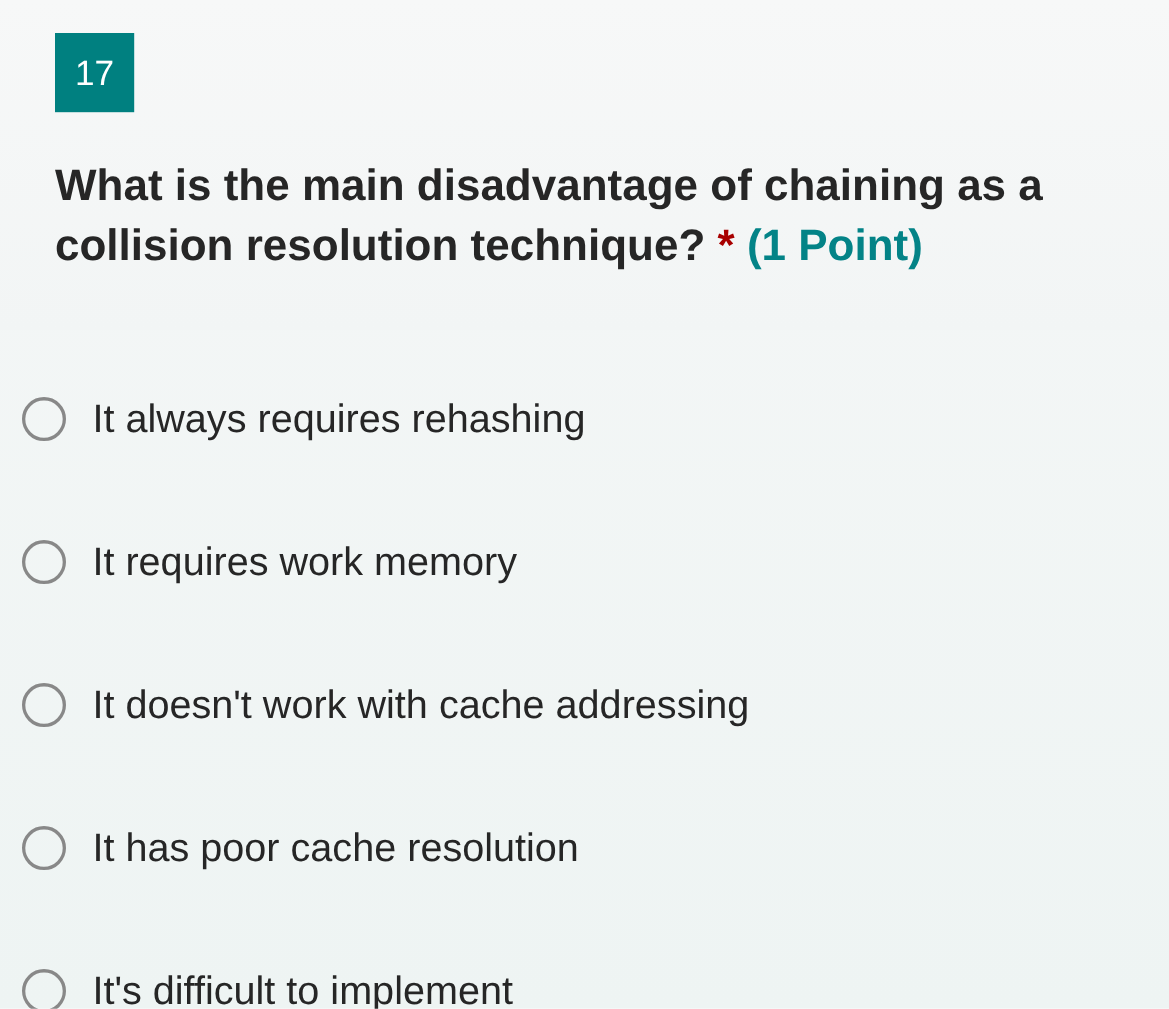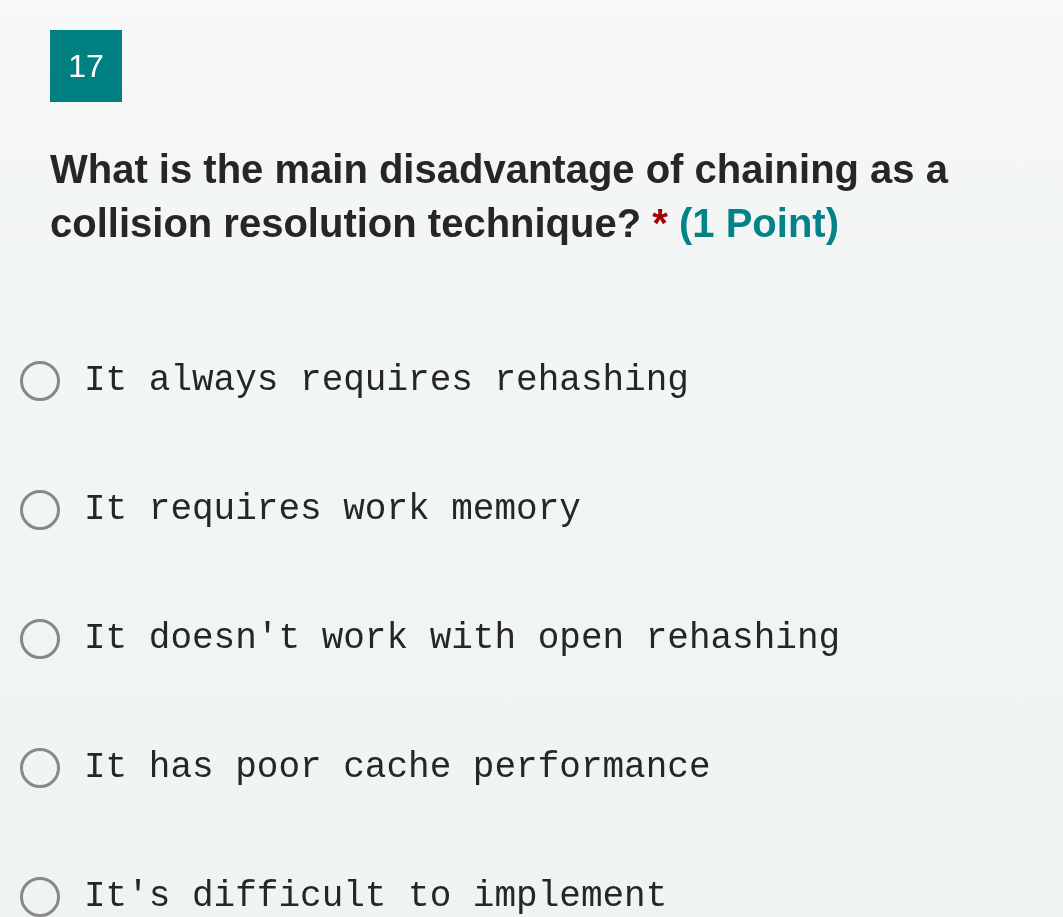--- a/index.html
+++ b/index.html
@@ -43,21 +43,20 @@
       color: #038387;
     }
     .options-container {
       padding: 60px 20px 0 20px;
     }
     .option-row {
       display: flex;
       align-items: center;
       margin-bottom: 88px;
       cursor: pointer;
-      font-family: Liberation Mono, monospace;
     }
     .radio-circle {
       flex-shrink: 0;
       width: 40px;
       height: 40px;
       border: 3px solid #888888;
       border-radius: 50%;
       margin-right: 24px;
       background: transparent;
     }
@@ -86,23 +85,23 @@
   <div class="option-row">
     <div class="radio-circle"></div>
     <span class="option-label">It always requires rehashing</span>
   </div>
   <div class="option-row">
     <div class="radio-circle"></div>
     <span class="option-label">It requires work memory</span>
   </div>
   <div class="option-row">
     <div class="radio-circle"></div>
-    <span class="option-label">It doesn't work with open rehashing</span>
+    <span class="option-label">It doesn't work with cache addressing</span>
   </div>
   <div class="option-row">
     <div class="radio-circle"></div>
-    <span class="option-label">It has poor cache performance</span>
+    <span class="option-label">It has poor cache resolution</span>
   </div>
   <div class="option-row">
     <div class="radio-circle"></div>
     <span class="option-label">It's difficult to implement</span>
   </div>
 </div>
 
 </body></html>

